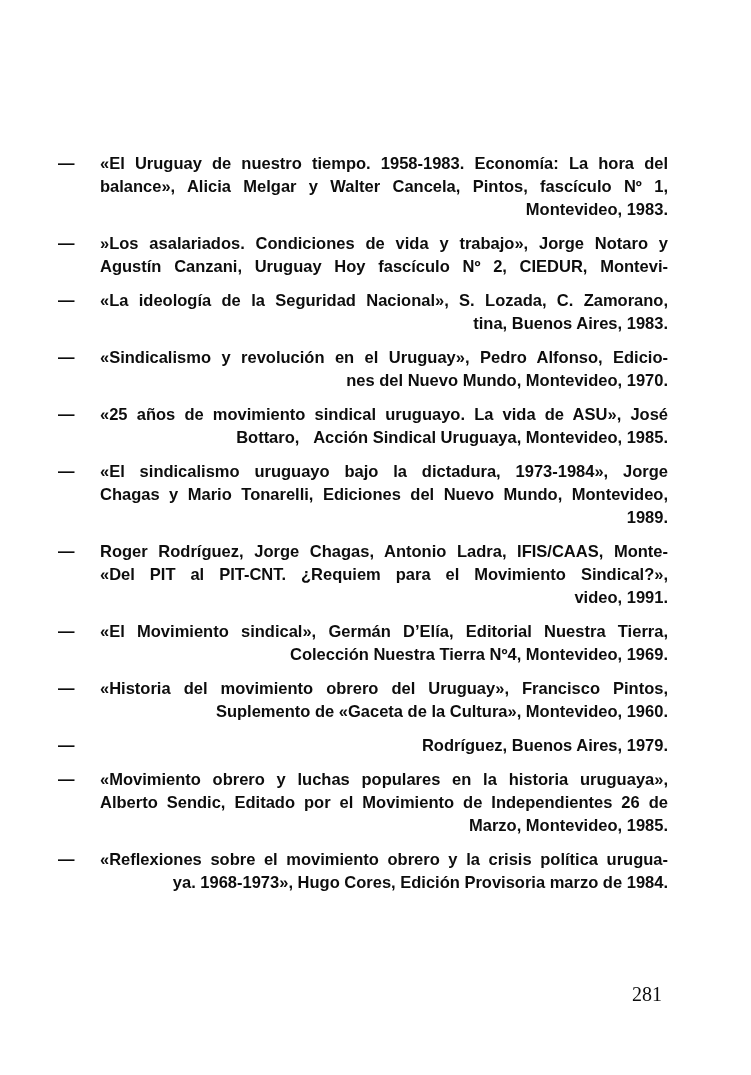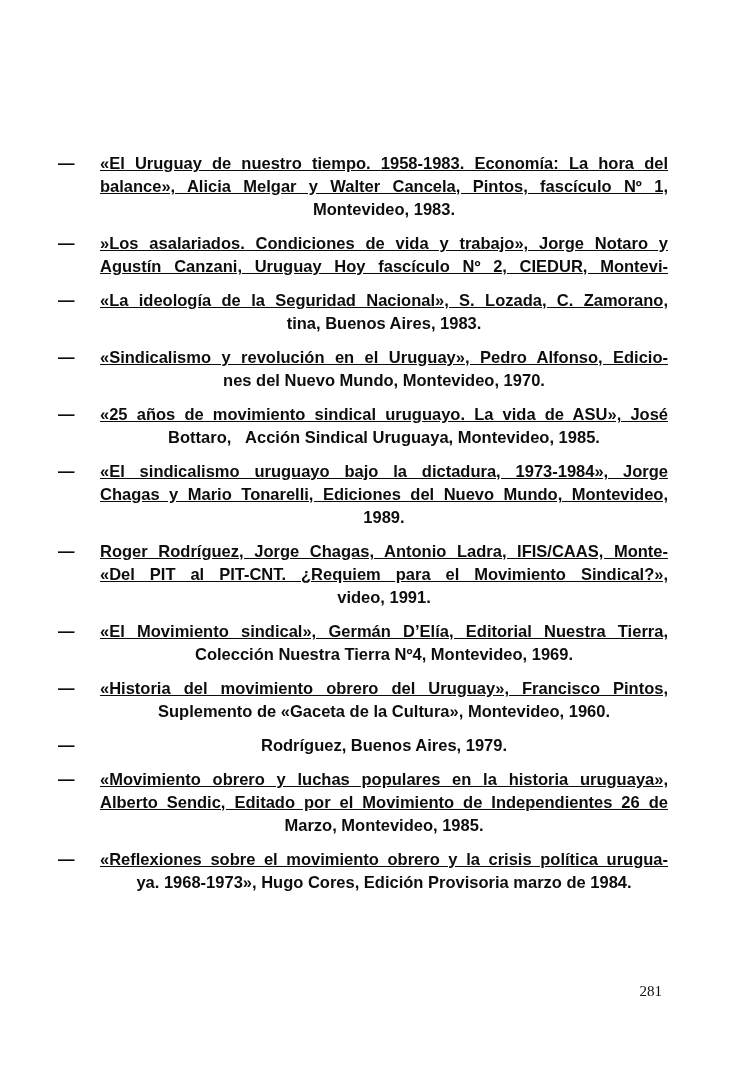--- a/index.html
+++ b/index.html
@@ -38,36 +38,35 @@
     line-height: 23px;
     font-weight: bold;
   }
   .dash {
     position: absolute;
     left: 0;
     top: 0;
     font-weight: bold;
   }
   .line {
-    text-align: center;
+    text-align: right;
     white-space: normal;
   }
   .line.fill {
     text-align: justify;
     text-align-last: justify;
-    text-decoration: underline;
   }
   .page-number {
     position: absolute;
     top: 983px;
     left: 58px;
     width: 604px;
     text-align: right;
     font-family: "Liberation Serif", serif;
-    font-size: 15px;
+    font-size: 20px;
     font-weight: normal;
     color: var(--ink);
   }
 </style>
 </head>
 <body>
 
 <div class="page">
   <main class="bibliography" id="bibliography">
       <div class="bib-item">

